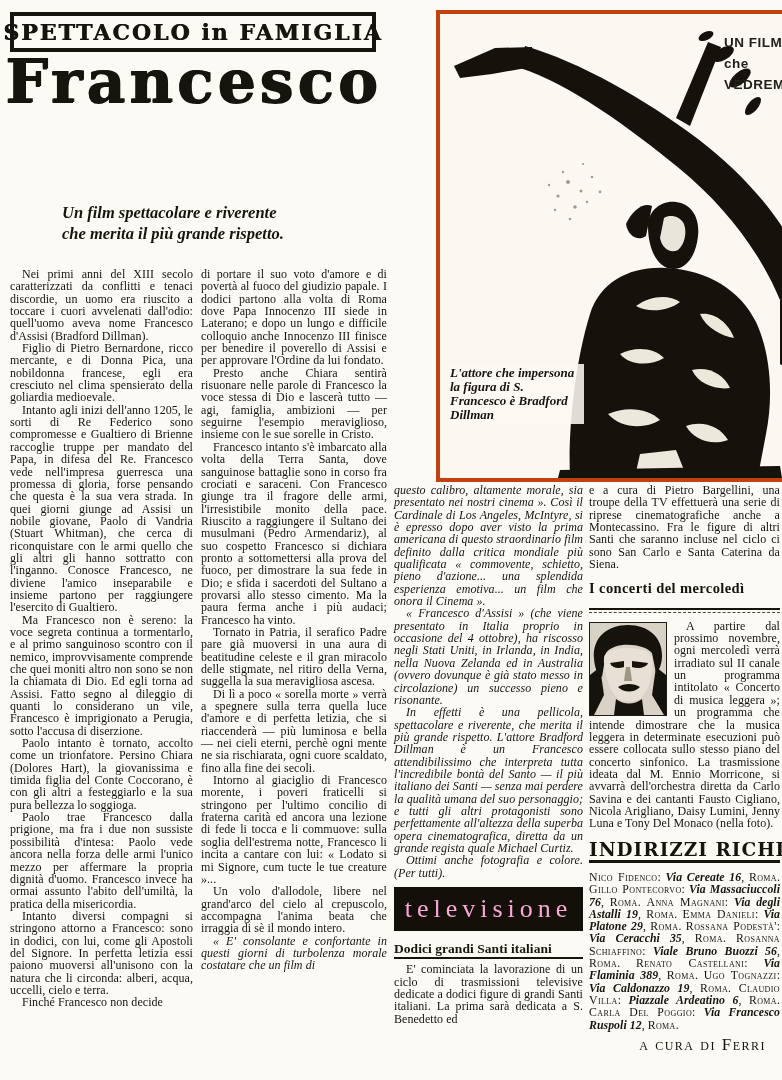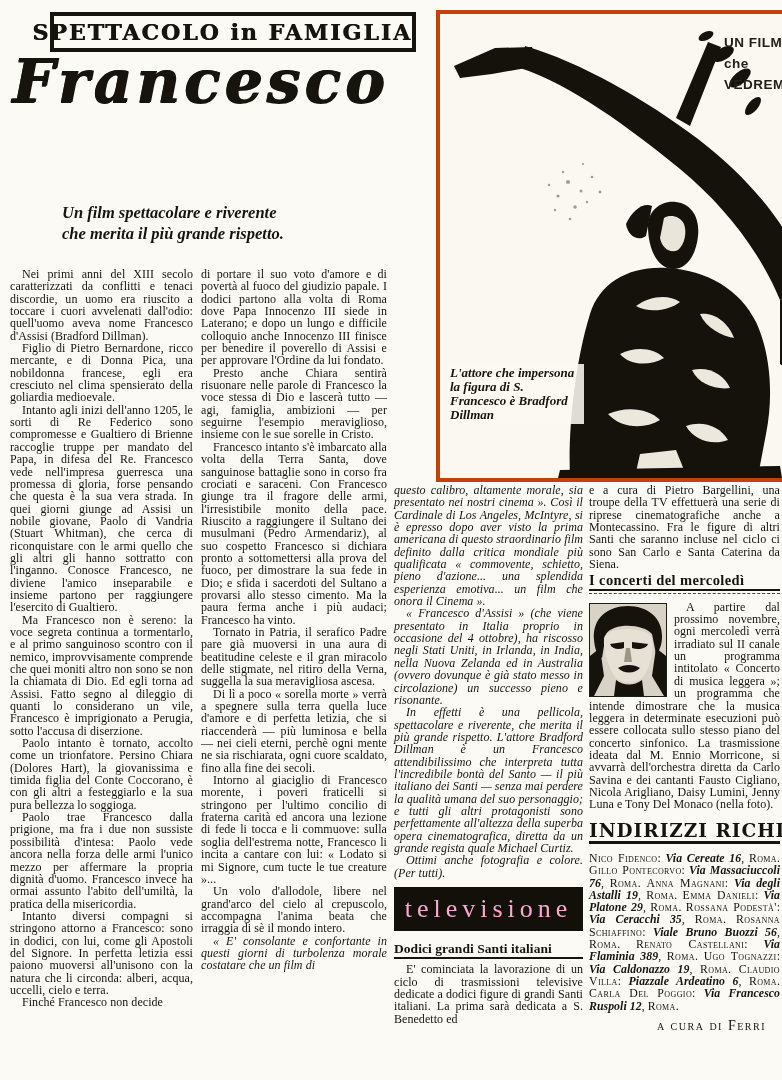--- a/index.html
+++ b/index.html
@@ -1,24 +1,24 @@
 <!DOCTYPE html>
 <html><head>
 <meta charset="utf-8">
 <style>
   html,body{margin:0;padding:0;background:#e8e6e0;}
   .page{position:relative;width:782px;height:1080px;background:#fbfaf5;overflow:hidden;
         font-family:"Liberation Serif",serif;color:#17140e;}
   
   .kicker-box{position:absolute;left:10px;top:12px;width:358px;height:32px;
-        border:4px solid #17140e;display:flex;align-items:center;justify-content:flex-end;margin-left:40px;}
+        border:4px solid #17140e;display:flex;align-items:center;justify-content:center;}
   .kicker-box span{font-family:"DejaVu Serif",serif;font-weight:bold;font-size:22px;
         letter-spacing:2px;white-space:nowrap;text-shadow:0.6px 0 #17140e;}
-  .title-line{position:absolute;left:12px;font-family:"DejaVu Serif",serif;font-weight:bold;
-        font-style:italic;font-size:60px;line-height:62px;letter-spacing:4px;
+  .title-line{position:absolute;left:5px;font-family:"DejaVu Serif",serif;font-weight:bold;
+        font-size:60px;line-height:62px;letter-spacing:4px;
         text-shadow:1.2px 0 #17140e, 0 0.8px #17140e;white-space:nowrap;}
   .title-l1{top:50px;}
   .title-l2{top:118px;word-spacing:30px;}
   .subtitle{position:absolute;left:62px;top:202px;width:300px;font-weight:bold;font-style:italic;
         font-size:16.5px;line-height:21px;}
   
   .bodycol{position:absolute;top:268px;font-size:12px;line-height:12.35px;text-align:justify;
         letter-spacing:0.05px;}
   .bodycol p{margin:0;text-indent:12px;}
   .cont > p:first-child{text-indent:0;}
@@ -38,31 +38,31 @@
         font-style:italic;font-size:13px;line-height:14px;background:rgba(250,248,241,0.88);
         padding:2px;}
   
   .tv-box{margin-top:8px;background:#121009;color:#f9a8d4;height:44px;display:flex;
         align-items:center;justify-content:center;font-style:normal;font-size:26px;
         letter-spacing:5px;font-weight:500;}
   .tv-head{font-style:normal;font-weight:bold;font-size:13.5px;margin-top:12px;margin-bottom:4px;
         border-bottom:2px solid #17140e;padding-bottom:2px;}
   .tv-body{font-style:normal;}
   
-  .sec-head{font-weight:bold;font-size:14.5px;letter-spacing:0.4px;margin-top:4px;
-        border-bottom:2px solid #17140e;padding-bottom:2px;}
+  .sec-head{font-weight:bold;font-size:14.5px;letter-spacing:0.4px;margin-top:12px;
+        border-bottom:2px solid #17140e;padding-bottom:13px;}
   .dash-rule{border:0;border-top:1px dashed #4a463e;margin:2px 0 7px 0;}
   .face-photo{float:left;width:76px;height:92px;margin:2px 7px 2px 0;border:1px solid #201d17;
         background:#d8d3c6;}
   .addr-head{font-family:"DejaVu Serif",serif;font-weight:bold;font-size:18.5px;letter-spacing:1px;
         margin-top:14px;border-bottom:3px solid #17140e;padding-bottom:4px;white-space:nowrap;}
   .addresses{margin-top:8px;text-align:justify;font-size:11.8px;line-height:12.3px;}
   .addresses .sc{font-variant:small-caps;letter-spacing:0.4px;}
   .addresses .street{font-weight:bold;}
-  .signature{margin-top:8px;text-align:right;padding-right:14px;font-size:14px;
+  .signature{margin-top:8px;text-align:right;padding-right:14px;font-size:17px;
         font-variant:small-caps;letter-spacing:1.5px;}
 </style>
 </head>
 <body>
 
 <div class="page">
 
   <div class="kicker-box">
     <span>SPETTACOLO in FAMIGLIA</span>
   </div>

